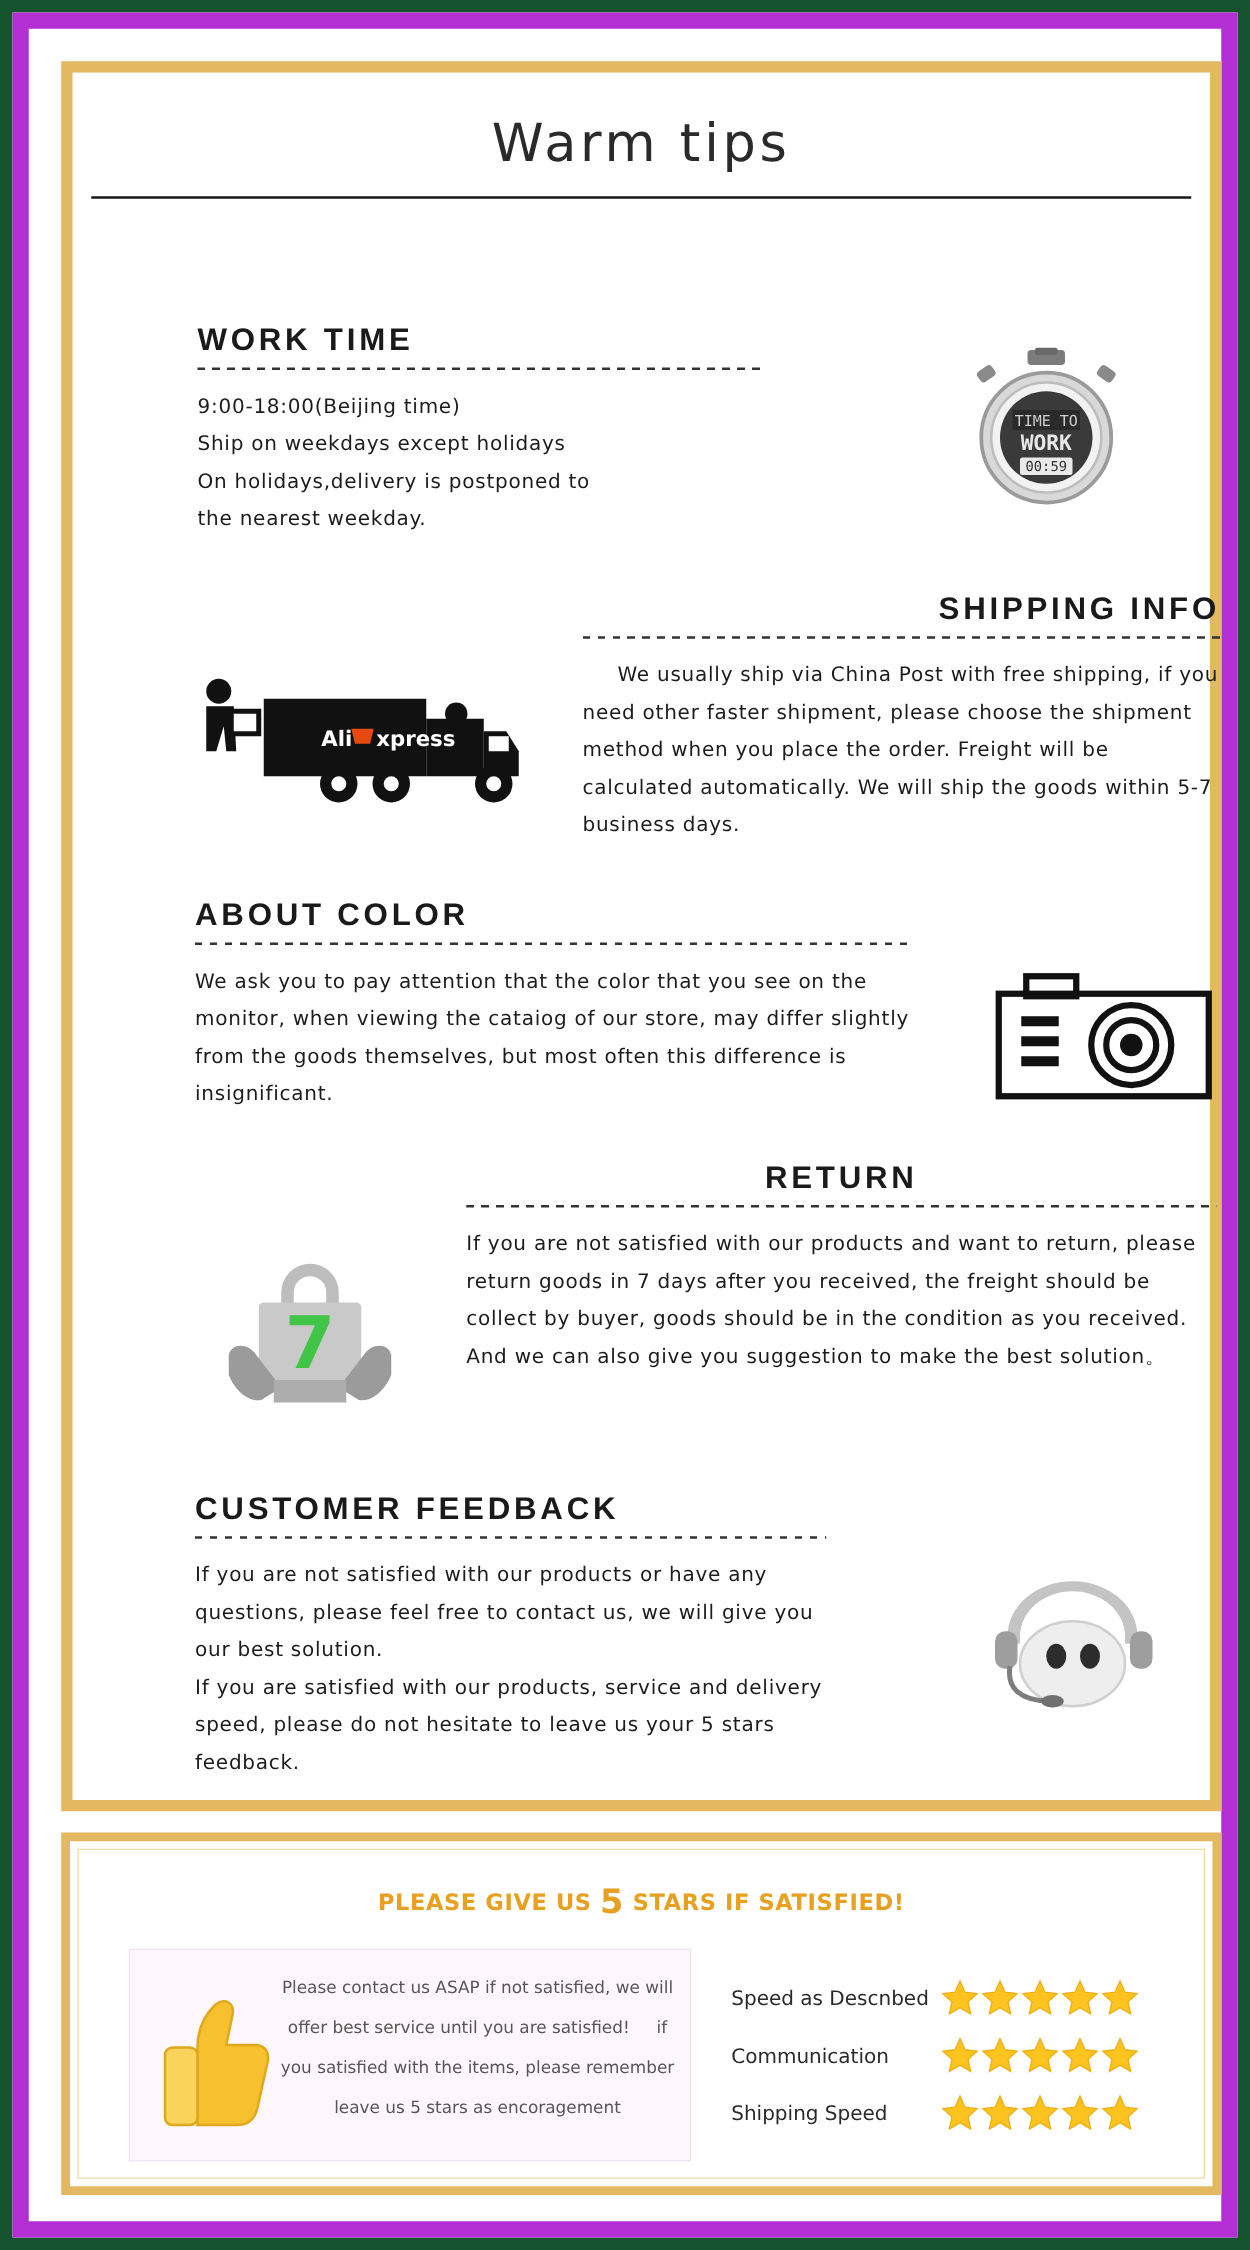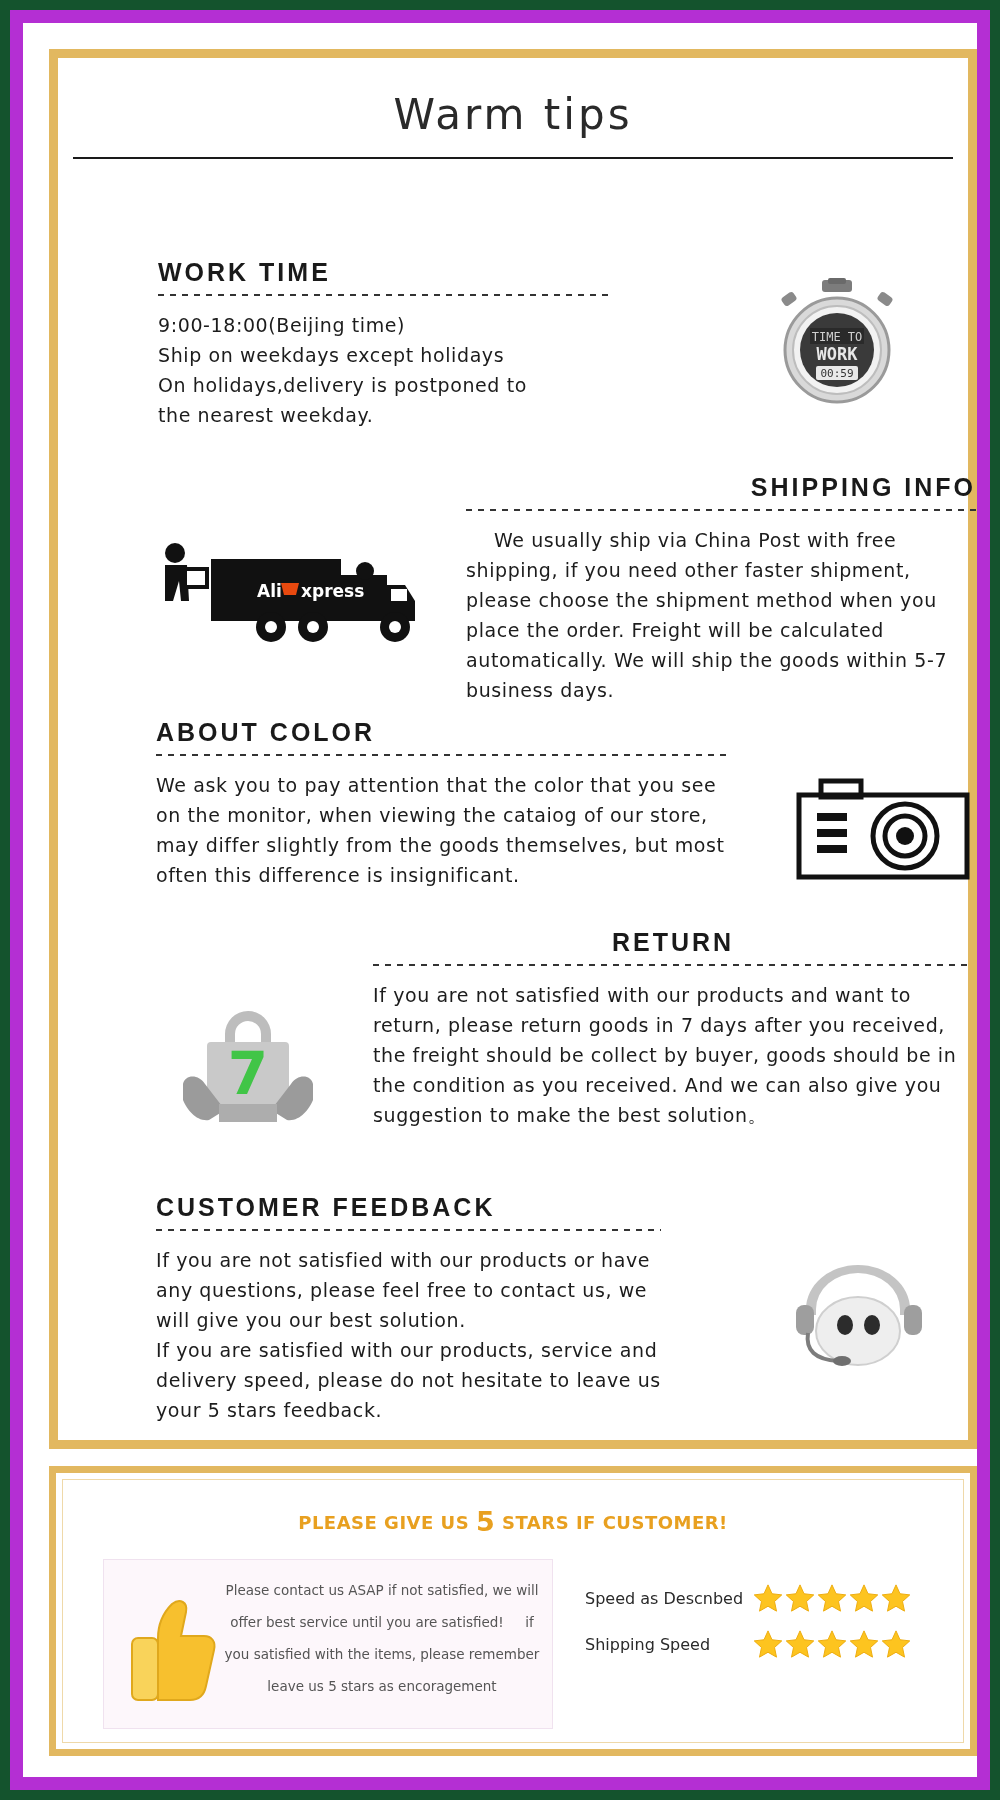--- a/index.html
+++ b/index.html
@@ -67,21 +67,21 @@
     font-weight: 700;
     font-family: Liberation Sans, sans-serif;
     white-space: nowrap;
   }
   .dash-rule {
     height: 2px;
     margin-top: 7px;
     background-image: repeating-linear-gradient(to right, #333 0 6px, transparent 6px 12px);
   }
   .body-text {
-    font-size: 19px;
+    font-size: 16px;
     line-height: 30px;
     color: #1c1c1c;
     letter-spacing: 0.6px;
     font-family: "DejaVu Sans", sans-serif;
   }
 
   
   #sec-worktime { left: 100px; top: 200px; width: 470px; }
   #sec-worktime .dash-rule { width: 450px; }
   #sec-worktime .body-text { margin-top: 14px; }
@@ -277,21 +277,21 @@
         </svg>
       </div>
 
     </div>
 
     <div class="inner-gold-2">
       <div class="inner-thin">
         <div class="give-line">
           <span>PLEASE GIVE US</span>
           <span class="big5">5</span>
-          <span>STARS IF CUSTOMER!</span>
+          <span>STARS IF SATISFIED!</span>
         </div>
 
         <div class="bottom-row">
           <div class="thumb-box">
             <div class="thumb-img">
               <svg viewBox="0 0 95 110" width="95" height="110">
                 <path d="M34 44 C34 30 40 18 48 10 C56 4 64 8 62 18 L57 42 L80 42 C88 42 92 48 90 56 L82 92 C80 102 74 106 66 106 L34 106 Z" fill="#f7c02e" stroke="#e0a81c" stroke-width="2"></path>
                 <rect x="8" y="44" width="26" height="62" rx="6" fill="#f9d35a" stroke="#e0a81c" stroke-width="2"></rect>
               </svg>
             </div>
@@ -313,20 +313,40 @@
                   </svg>
                 <svg class="star" viewBox="0 0 24 24">
                     <polygon points="12,1.5 15.2,8.6 23,9.5 17.2,14.8 18.8,22.5 12,18.6 5.2,22.5 6.8,14.8 1,9.5 8.8,8.6" fill="#fdc41f" stroke="#eead10" stroke-width="0.8"></polygon>
                   </svg>
                 <svg class="star" viewBox="0 0 24 24">
                     <polygon points="12,1.5 15.2,8.6 23,9.5 17.2,14.8 18.8,22.5 12,18.6 5.2,22.5 6.8,14.8 1,9.5 8.8,8.6" fill="#fdc41f" stroke="#eead10" stroke-width="0.8"></polygon>
                   </svg>
               </div>
             </div>
             <div class="rating-row">
+              <div class="rating-label">Communication</div>
+              <div class="stars">
+                <svg class="star" viewBox="0 0 24 24">
+                    <polygon points="12,1.5 15.2,8.6 23,9.5 17.2,14.8 18.8,22.5 12,18.6 5.2,22.5 6.8,14.8 1,9.5 8.8,8.6" fill="#fdc41f" stroke="#eead10" stroke-width="0.8"></polygon>
+                  </svg>
+                <svg class="star" viewBox="0 0 24 24">
+                    <polygon points="12,1.5 15.2,8.6 23,9.5 17.2,14.8 18.8,22.5 12,18.6 5.2,22.5 6.8,14.8 1,9.5 8.8,8.6" fill="#fdc41f" stroke="#eead10" stroke-width="0.8"></polygon>
+                  </svg>
+                <svg class="star" viewBox="0 0 24 24">
+                    <polygon points="12,1.5 15.2,8.6 23,9.5 17.2,14.8 18.8,22.5 12,18.6 5.2,22.5 6.8,14.8 1,9.5 8.8,8.6" fill="#fdc41f" stroke="#eead10" stroke-width="0.8"></polygon>
+                  </svg>
+                <svg class="star" viewBox="0 0 24 24">
+                    <polygon points="12,1.5 15.2,8.6 23,9.5 17.2,14.8 18.8,22.5 12,18.6 5.2,22.5 6.8,14.8 1,9.5 8.8,8.6" fill="#fdc41f" stroke="#eead10" stroke-width="0.8"></polygon>
+                  </svg>
+                <svg class="star" viewBox="0 0 24 24">
+                    <polygon points="12,1.5 15.2,8.6 23,9.5 17.2,14.8 18.8,22.5 12,18.6 5.2,22.5 6.8,14.8 1,9.5 8.8,8.6" fill="#fdc41f" stroke="#eead10" stroke-width="0.8"></polygon>
+                  </svg>
+              </div>
+            </div>
+            <div class="rating-row">
               <div class="rating-label">Shipping Speed</div>
               <div class="stars">
                 <svg class="star" viewBox="0 0 24 24">
                     <polygon points="12,1.5 15.2,8.6 23,9.5 17.2,14.8 18.8,22.5 12,18.6 5.2,22.5 6.8,14.8 1,9.5 8.8,8.6" fill="#fdc41f" stroke="#eead10" stroke-width="0.8"></polygon>
                   </svg>
                 <svg class="star" viewBox="0 0 24 24">
                     <polygon points="12,1.5 15.2,8.6 23,9.5 17.2,14.8 18.8,22.5 12,18.6 5.2,22.5 6.8,14.8 1,9.5 8.8,8.6" fill="#fdc41f" stroke="#eead10" stroke-width="0.8"></polygon>
                   </svg>
                 <svg class="star" viewBox="0 0 24 24">
                     <polygon points="12,1.5 15.2,8.6 23,9.5 17.2,14.8 18.8,22.5 12,18.6 5.2,22.5 6.8,14.8 1,9.5 8.8,8.6" fill="#fdc41f" stroke="#eead10" stroke-width="0.8"></polygon>

